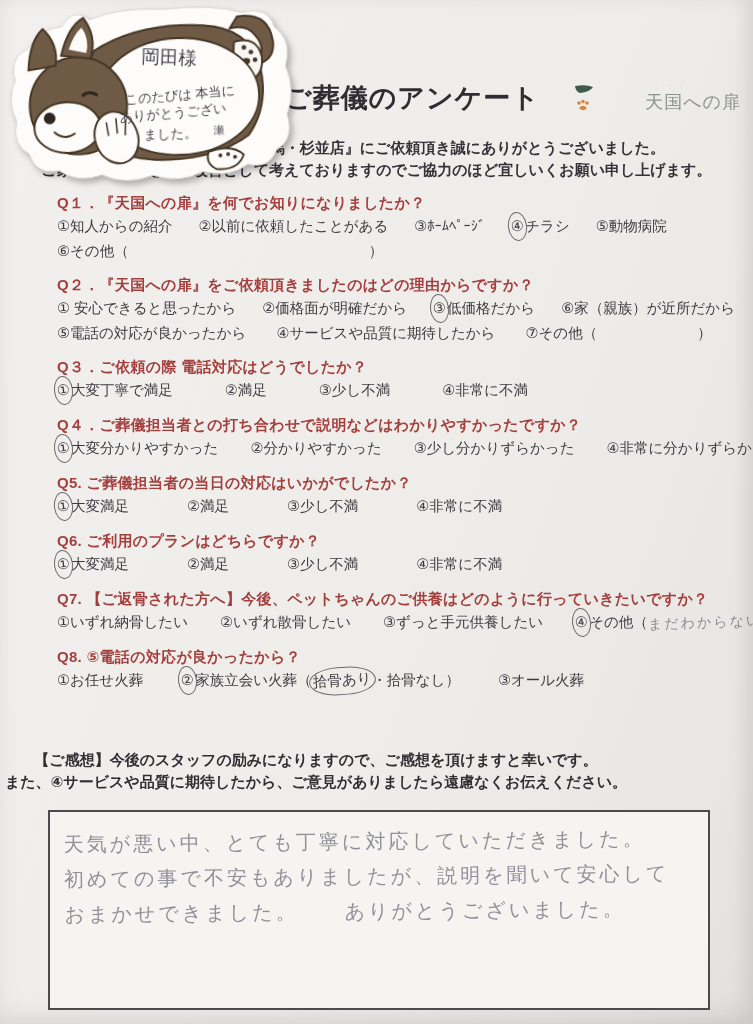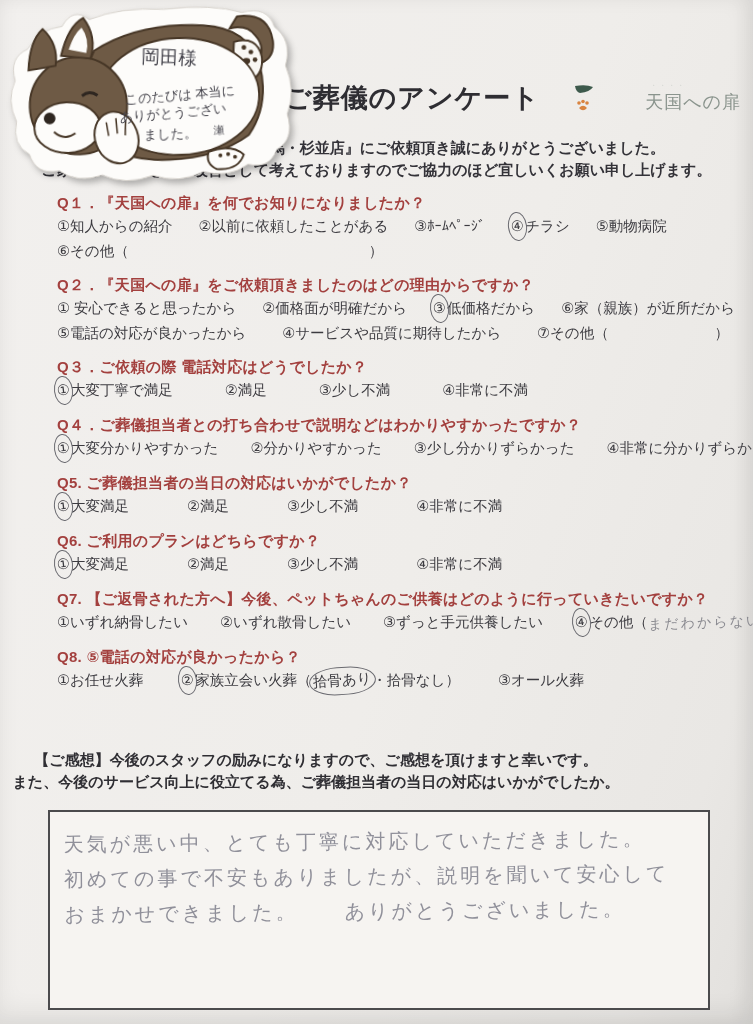--- a/index.html
+++ b/index.html
@@ -85,21 +85,21 @@
         </div>
       </div>
       <div class="question">
         <div class="q-label">Q２．『天国への扉』をご依頼頂きましたのはどの理由からですか？</div>
         <div class="opt-row" style="gap: 26px;">
           <span class="opt"><span>① 安心できると思ったから</span></span>
           <span class="opt"><span>②価格面が明確だから</span></span>
           <span class="opt"><span class="circ">③</span><span>低価格だから</span></span>
           <span class="opt"><span>⑥家（親族）が近所だから</span></span>
         </div>
-        <div class="opt-row" style="gap: 30px; justify-content: space-between;">
+        <div class="opt-row" style="gap: 30px;">
           <span class="opt"><span>⑤電話の対応が良かったから</span></span>
           <span class="opt"><span>④サービスや品質に期待したから</span></span>
           <span class="opt"><span>⑦その他（</span></span>
           <span class="opt" style="margin-left: 70px;"><span>）</span></span>
         </div>
       </div>
       <div class="question">
         <div class="q-label">Q３．ご依頼の際 電話対応はどうでしたか？</div>
         <div class="opt-row" style="gap: 52px;">
           <span class="opt"><span class="circ">①</span><span>大変丁寧で満足</span></span>
@@ -149,21 +149,21 @@
         <div class="opt-row" style="gap: 38px;">
           <span class="opt"><span>①お任せ火葬</span></span>
           <span class="opt"><span class="circ">②</span><span>家族立会い火葬（</span><span class="circ-wide">拾骨あり</span><span>・拾骨なし）</span></span>
           <span class="opt"><span>③オール火葬</span></span>
         </div>
       </div>
     </div>
 
   <div class="feedback">
     <div>【ご感想】今後のスタッフの励みになりますので、ご感想を頂けますと幸いです。</div>
-    <div>また、今後のサービス向上に役立てる為、ご葬儀担当者の当日の対応はいかがでしたか。</div>
+    <div>また、④サービスや品質に期待したから、ご意見がありましたら遠慮なくお伝えください。</div>
   </div>
 
   <div id="comment-box">
     <div id="comment-lines">
         <div class="comment-line">天気が悪い中、とても丁寧に対応していただきました。</div>
         <div class="comment-line">初めての事で不安もありましたが、説明を聞いて安心して</div>
         <div class="comment-line">おまかせできました。　　ありがとうございました。</div>
       </div>
   </div>
 

